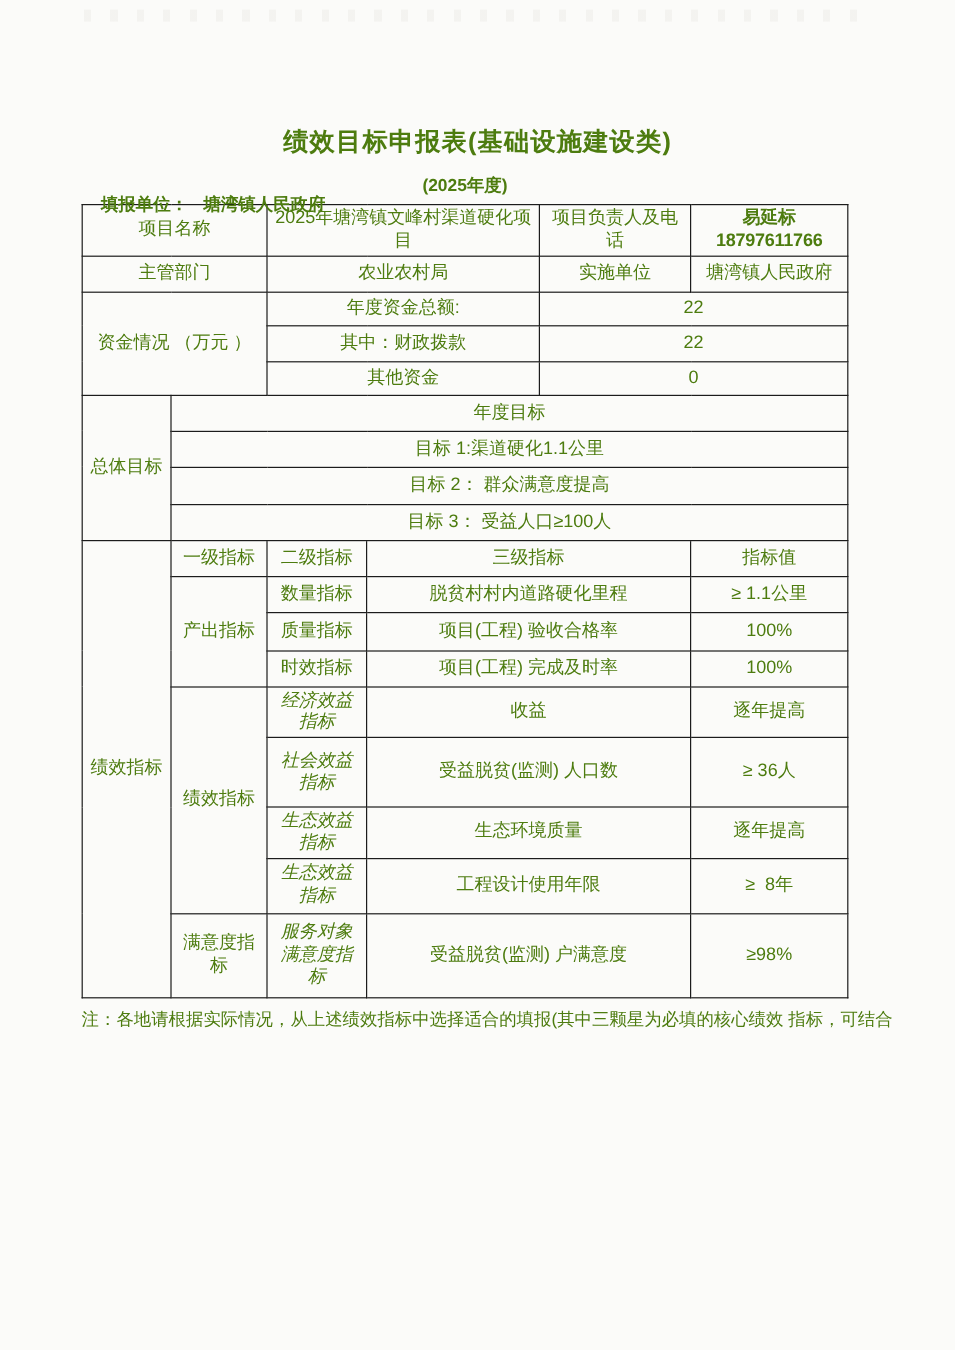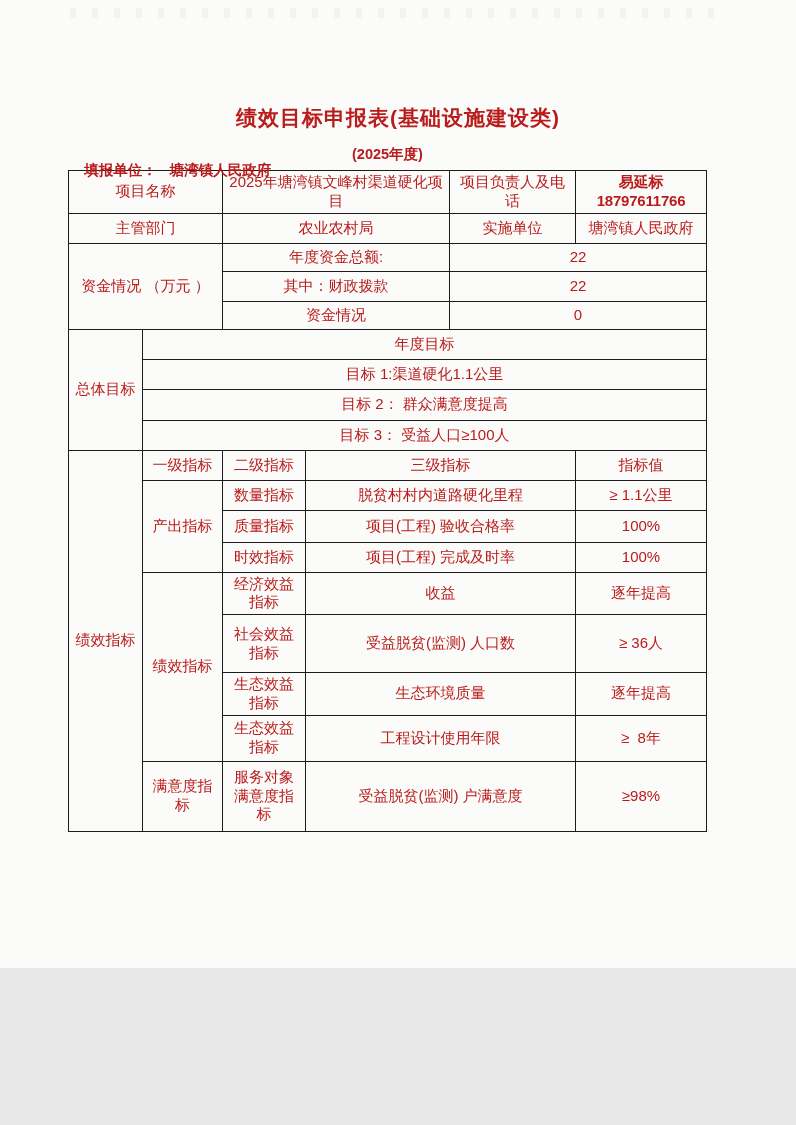--- a/index.html
+++ b/index.html
@@ -1,22 +1,22 @@
 <!DOCTYPE html>
 <html><head>
 <meta charset="utf-8">
 <style>
   html,body{margin:0;padding:0;background:#e8e8e8;}
   .page{
     position:relative;
-    width:796px;height:968px;
+    width:796px;height:1125px;
     margin:0 auto;
     background:#fbfbf9;
     font-family:"Liberation Sans","DejaVu Sans",sans-serif;
-    color:#b91c1c;
+    color:#4d7c0f;
     overflow:hidden;
   }
   .scan-strip{
     position:absolute;top:8px;left:70px;width:660px;height:10px;
     background:repeating-linear-gradient(90deg,rgba(120,110,90,0.10) 0 6px,rgba(0,0,0,0) 6px 22px);
     opacity:.55;
   }
   .title{
     margin:0;padding-top:104px;
     text-align:center;
@@ -44,21 +44,21 @@
     font-size:15px;
     line-height:1.25;
     vertical-align:middle;
     white-space:pre-wrap;
     word-break:break-word;
     overflow:hidden;
   }
   td.c{text-align:center;}
   td.l{text-align:center;}
   td.p0{padding-left:1px;padding-right:1px;}
-  td.fit{font-size:13px;}
+  td.fit{font-size:13px;font-style:italic;}
   td.tight{font-size:13.5px;letter-spacing:-0.2px;font-weight:bold;}
   tr.h28{height:28px}tr.h30{height:30px}tr.h31{height:31px}tr.h32{height:32px}
   tr.h38{height:38px}tr.h42{height:42px}tr.h46{height:46px}tr.h58{height:58px}tr.h70{height:70px}
   .note{
     margin:7px 60px 0 68px;
     font-size:14.5px;font-weight:500;
     line-height:1.55;
   }
   .note div{white-space:pre;}
 </style>
@@ -103,21 +103,21 @@
     <tr class="h28">
       <td colspan="2" rowspan="3" class="c">资金情况 （万元 ）</td>
       <td colspan="2" class="c">年度资金总额:</td>
       <td colspan="2" class="c">22</td>
     </tr>
     <tr class="h30">
       <td colspan="2" class="c">其中：财政拨款</td>
       <td colspan="2" class="c">22</td>
     </tr>
     <tr class="h28">
-      <td colspan="2" class="c">资金情况</td>
+      <td colspan="2" class="c">其他资金</td>
       <td colspan="2" class="c">0</td>
     </tr>
 
     <tr class="h30">
       <td rowspan="4" class="c p0">总体目标</td>
       <td colspan="5" class="c">年度目标</td>
     </tr>
     <tr class="h30">
       <td colspan="5" class="l">目标 1:渠道硬化1.1公里</td>
     </tr>
@@ -178,15 +178,16 @@
     <tr class="h70">
       <td class="l">满意度指标</td>
       <td class="c p0 fit">服务对象满意度指标</td>
       <td colspan="2" class="l">受益脱贫(监测) 户满意度</td>
       <td class="l">≥98%</td>
     </tr>
   </tbody>
     </table>
 
   <div class="note">
+    <div>注：各地请根据实际情况，从上述绩效指标中选择适合的填报(其中三颗星为必填的核心绩效 指标，可结合</div>
   </div>
 
 </div>
 
 </body></html>

